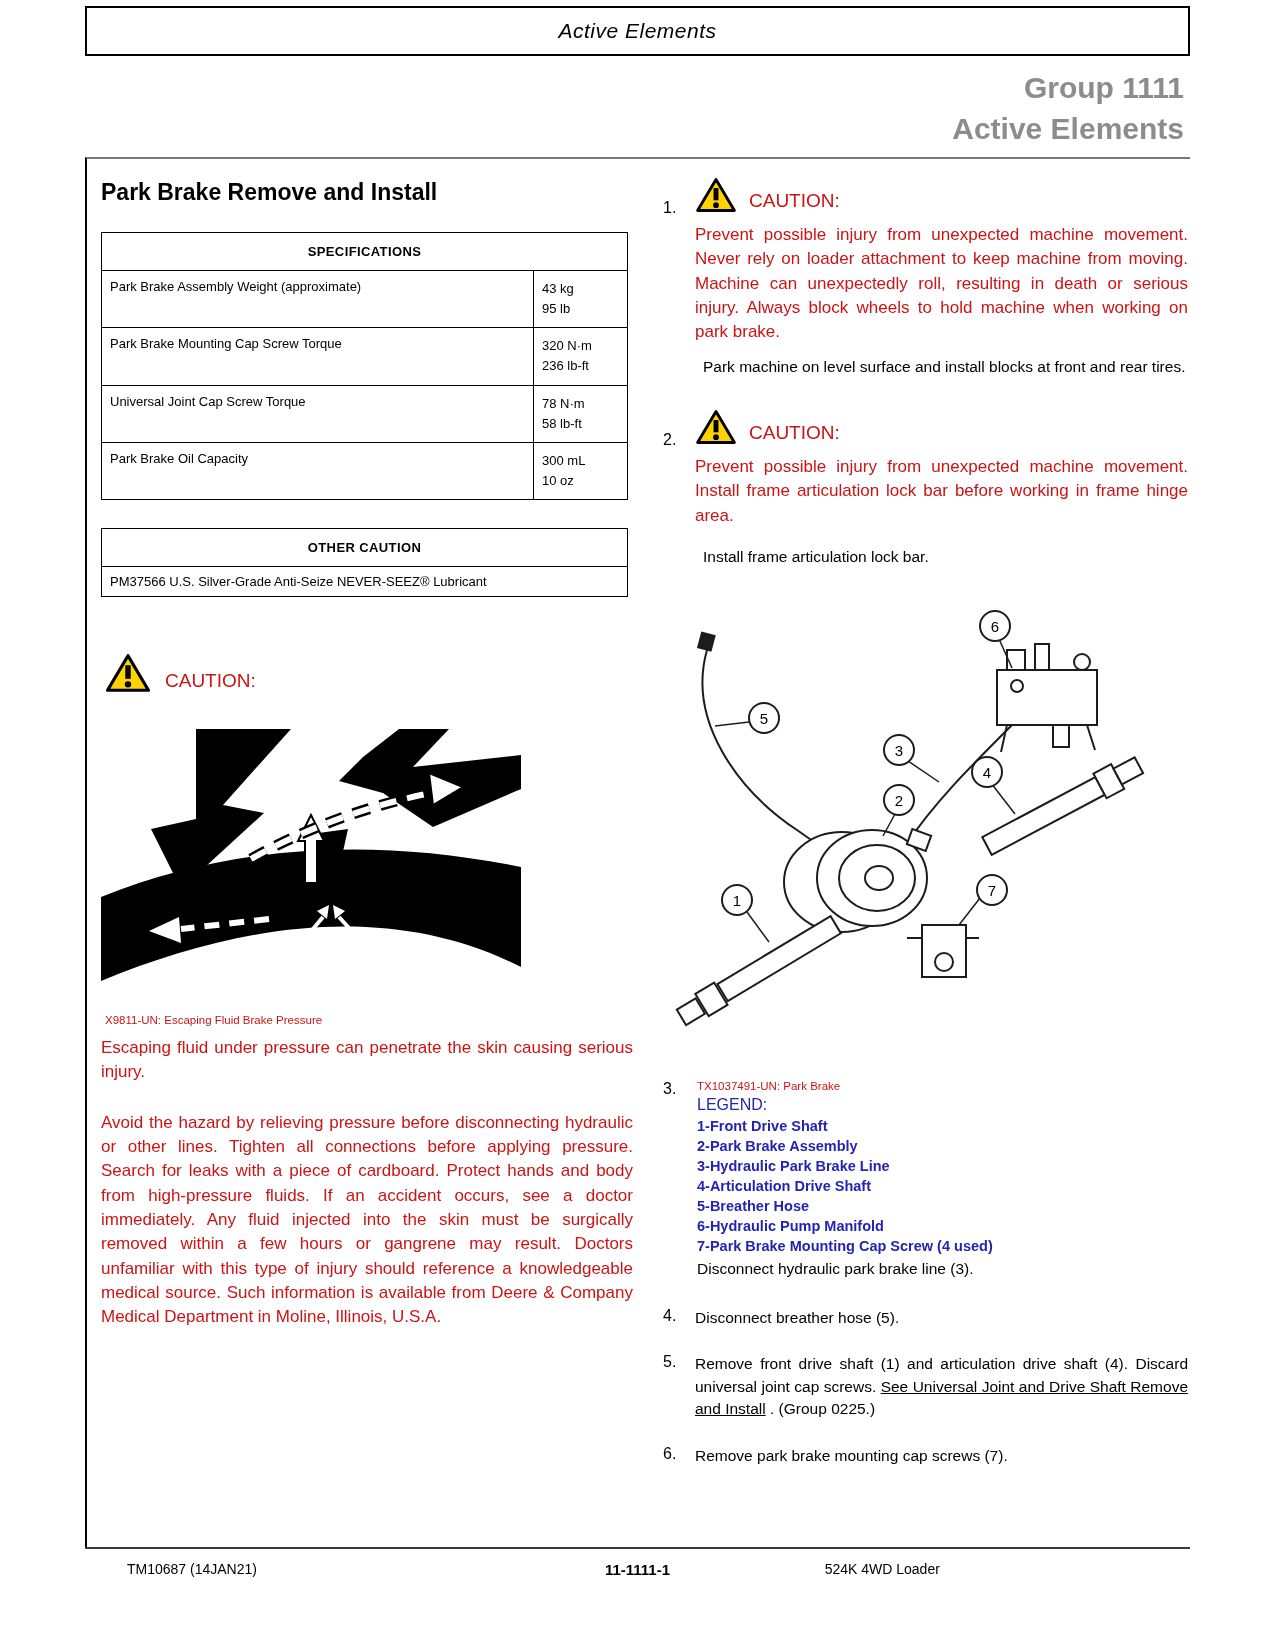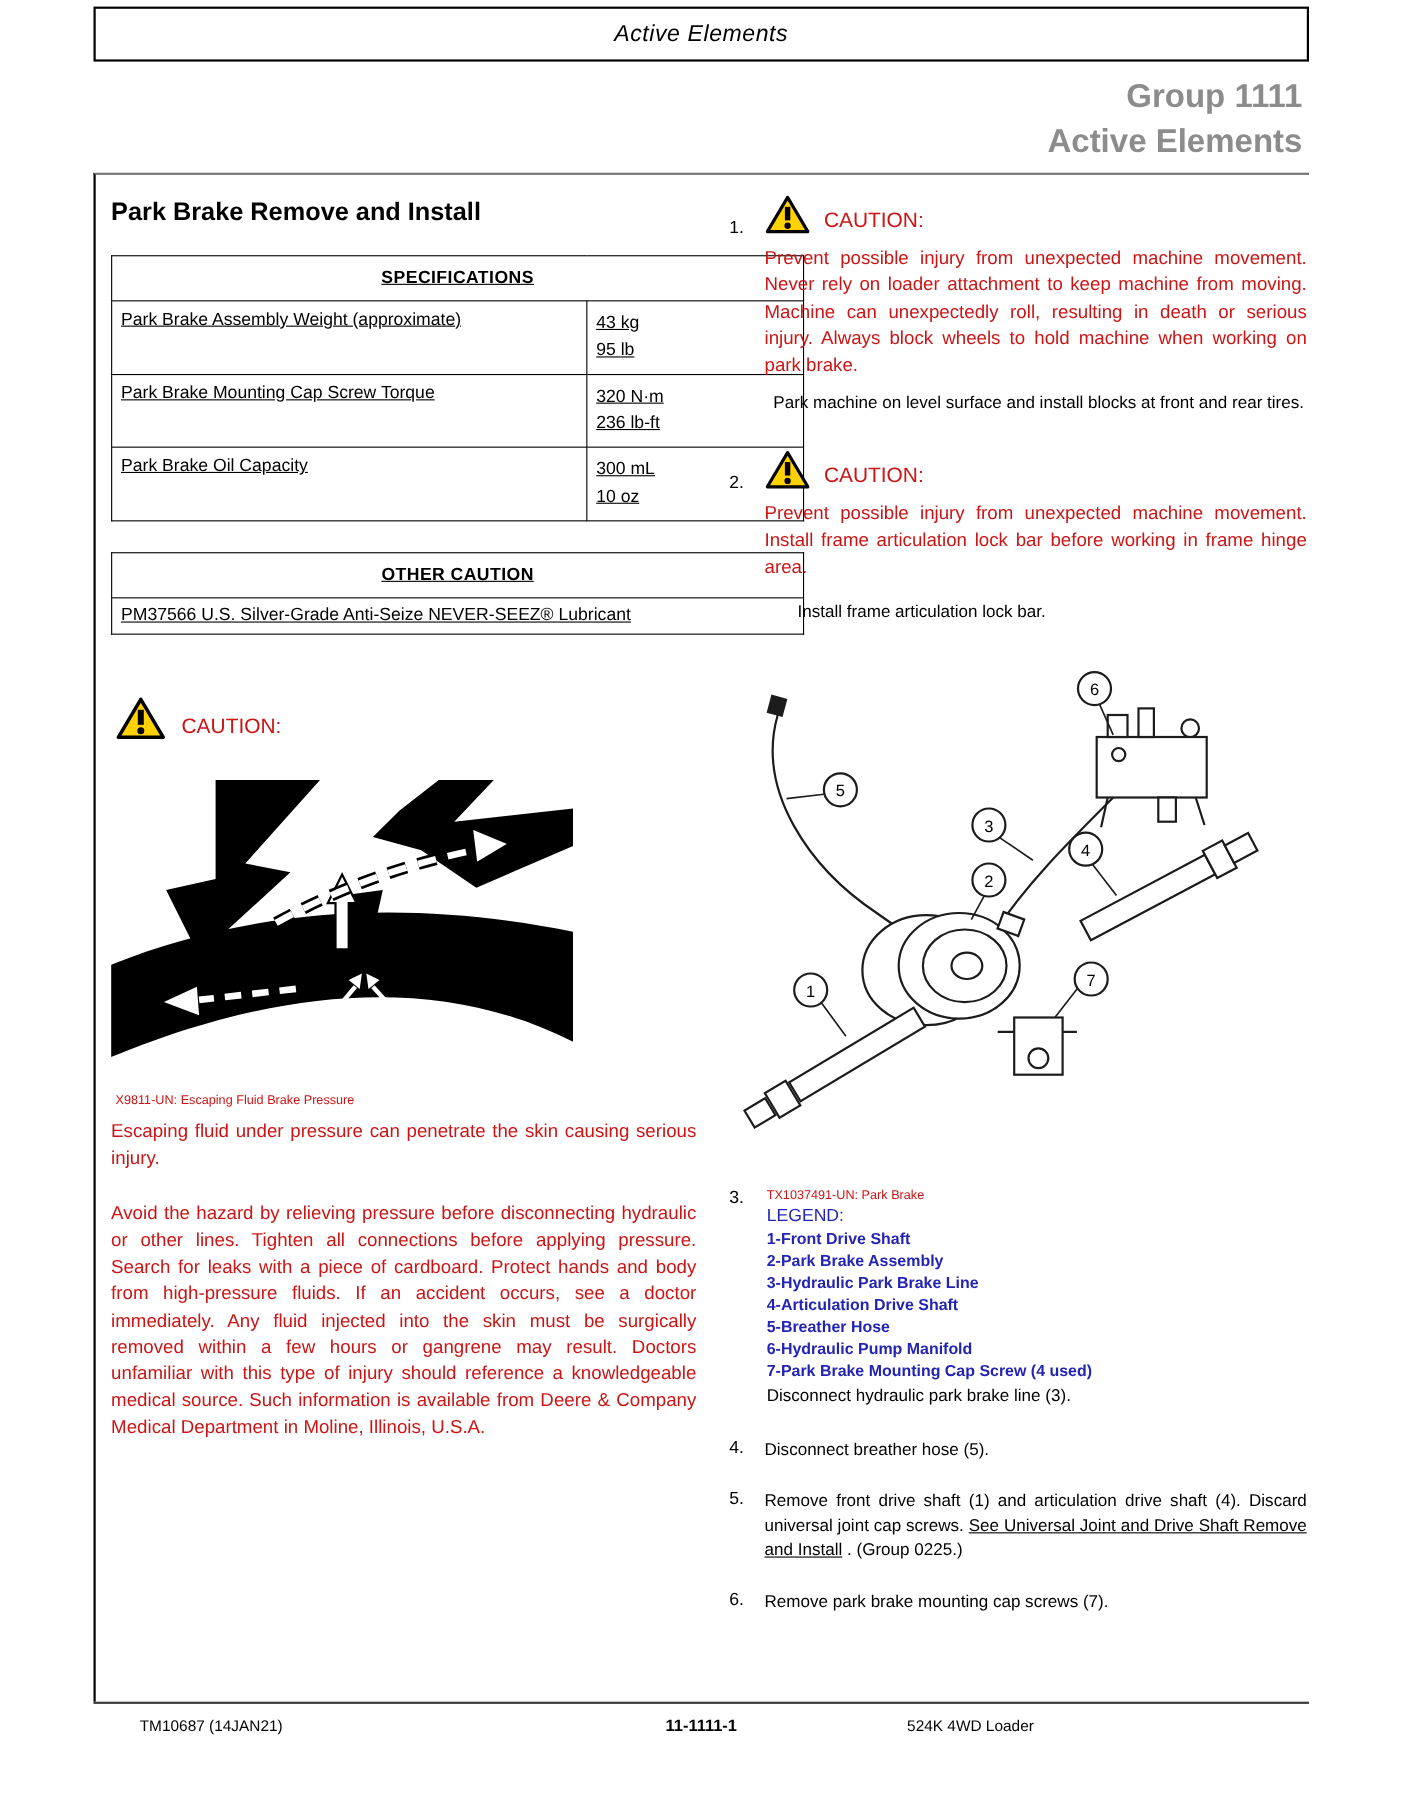--- a/index.html
+++ b/index.html
@@ -37,21 +37,21 @@
     display:flex;
     padding:18px 0 0 14px;
     height:1390px;
     overflow:hidden;
   }
   .col-left{width:532px;flex:none;}
   .col-right{flex:1;padding-left:30px;padding-right:2px;}
 
   .section-title{font-size:23px;font-weight:bold;margin:2px 0 26px 0;}
 
-  table.spec{border-collapse:collapse;width:630px;font-size:16px;text-decoration:underline;}
+  table.spec{border-collapse:collapse;width:527px;font-size:13px;}
   table.spec th, table.spec td{border:1px solid #000;vertical-align:top;}
   table.spec th{font-weight:bold;text-align:center;padding:11px 4px;letter-spacing:.4px;}
   table.spec td.lbl{padding:8px 8px 26px 8px;width:432px;}
   table.spec td.val{padding:8px 8px;line-height:1.55;}
   table.spec td.single{padding:7px 8px;}
   .tbl-gap{height:28px;}
 
   .caution-row{display:flex;align-items:flex-end;gap:14px;margin-top:56px;padding-left:4px;}
   .caution-label{color:var(--red);font-size:19px;line-height:1;padding-bottom:3px;}
 
@@ -61,21 +61,21 @@
   .red-para.gap{margin-top:26px;}
 
   
   .step{display:flex;margin-top:0;}
   .step + .step{margin-top:22px;}
   .step-num{width:32px;flex:none;font-size:16px;padding-top:22px;}
   .step-num.plain{padding-top:0;}
   .step-body{flex:1;}
   .caution-head{display:flex;align-items:flex-end;gap:12px;margin-bottom:6px;}
   .black-instr{font-size:15.5px;line-height:1.45;margin-top:12px;padding-left:8px;}
-  .black-instr.tight{margin-top:18px;margin-left:22px;}
+  .black-instr.tight{margin-top:18px;}
 
   .diagram-wrap{margin-top:42px;padding-left:4px;}
 
   .step3-caprow{display:flex;align-items:baseline;}
   .fig-caption2{color:var(--red);font-size:11.5px;padding-left:2px;}
   .legend-block{padding-left:2px;margin-top:4px;}
   .legend-title{color:var(--blue);font-size:16px;margin-bottom:2px;}
   .legend-item{color:var(--blue);font-size:14.5px;font-weight:bold;line-height:1.38;}
   .step-text{font-size:15.5px;line-height:1.45;}
   .step-text.justify{text-align:justify;}
@@ -123,20 +123,27 @@
           <td class="val">
             <div>43 kg</div>
             <div>95 lb</div>
           </td>
         </tr>
         <tr>
           <td class="lbl">Park Brake Mounting Cap Screw Torque</td>
           <td class="val">
             <div>320 N·m</div>
             <div>236 lb-ft</div>
+          </td>
+        </tr>
+        <tr>
+          <td class="lbl">Universal Joint Cap Screw Torque</td>
+          <td class="val">
+            <div>78 N·m</div>
+            <div>58 lb-ft</div>
           </td>
         </tr>
         <tr>
           <td class="lbl">Park Brake Oil Capacity</td>
           <td class="val">
             <div>300 mL</div>
             <div>10 oz</div>
           </td>
         </tr>
       </tbody>

